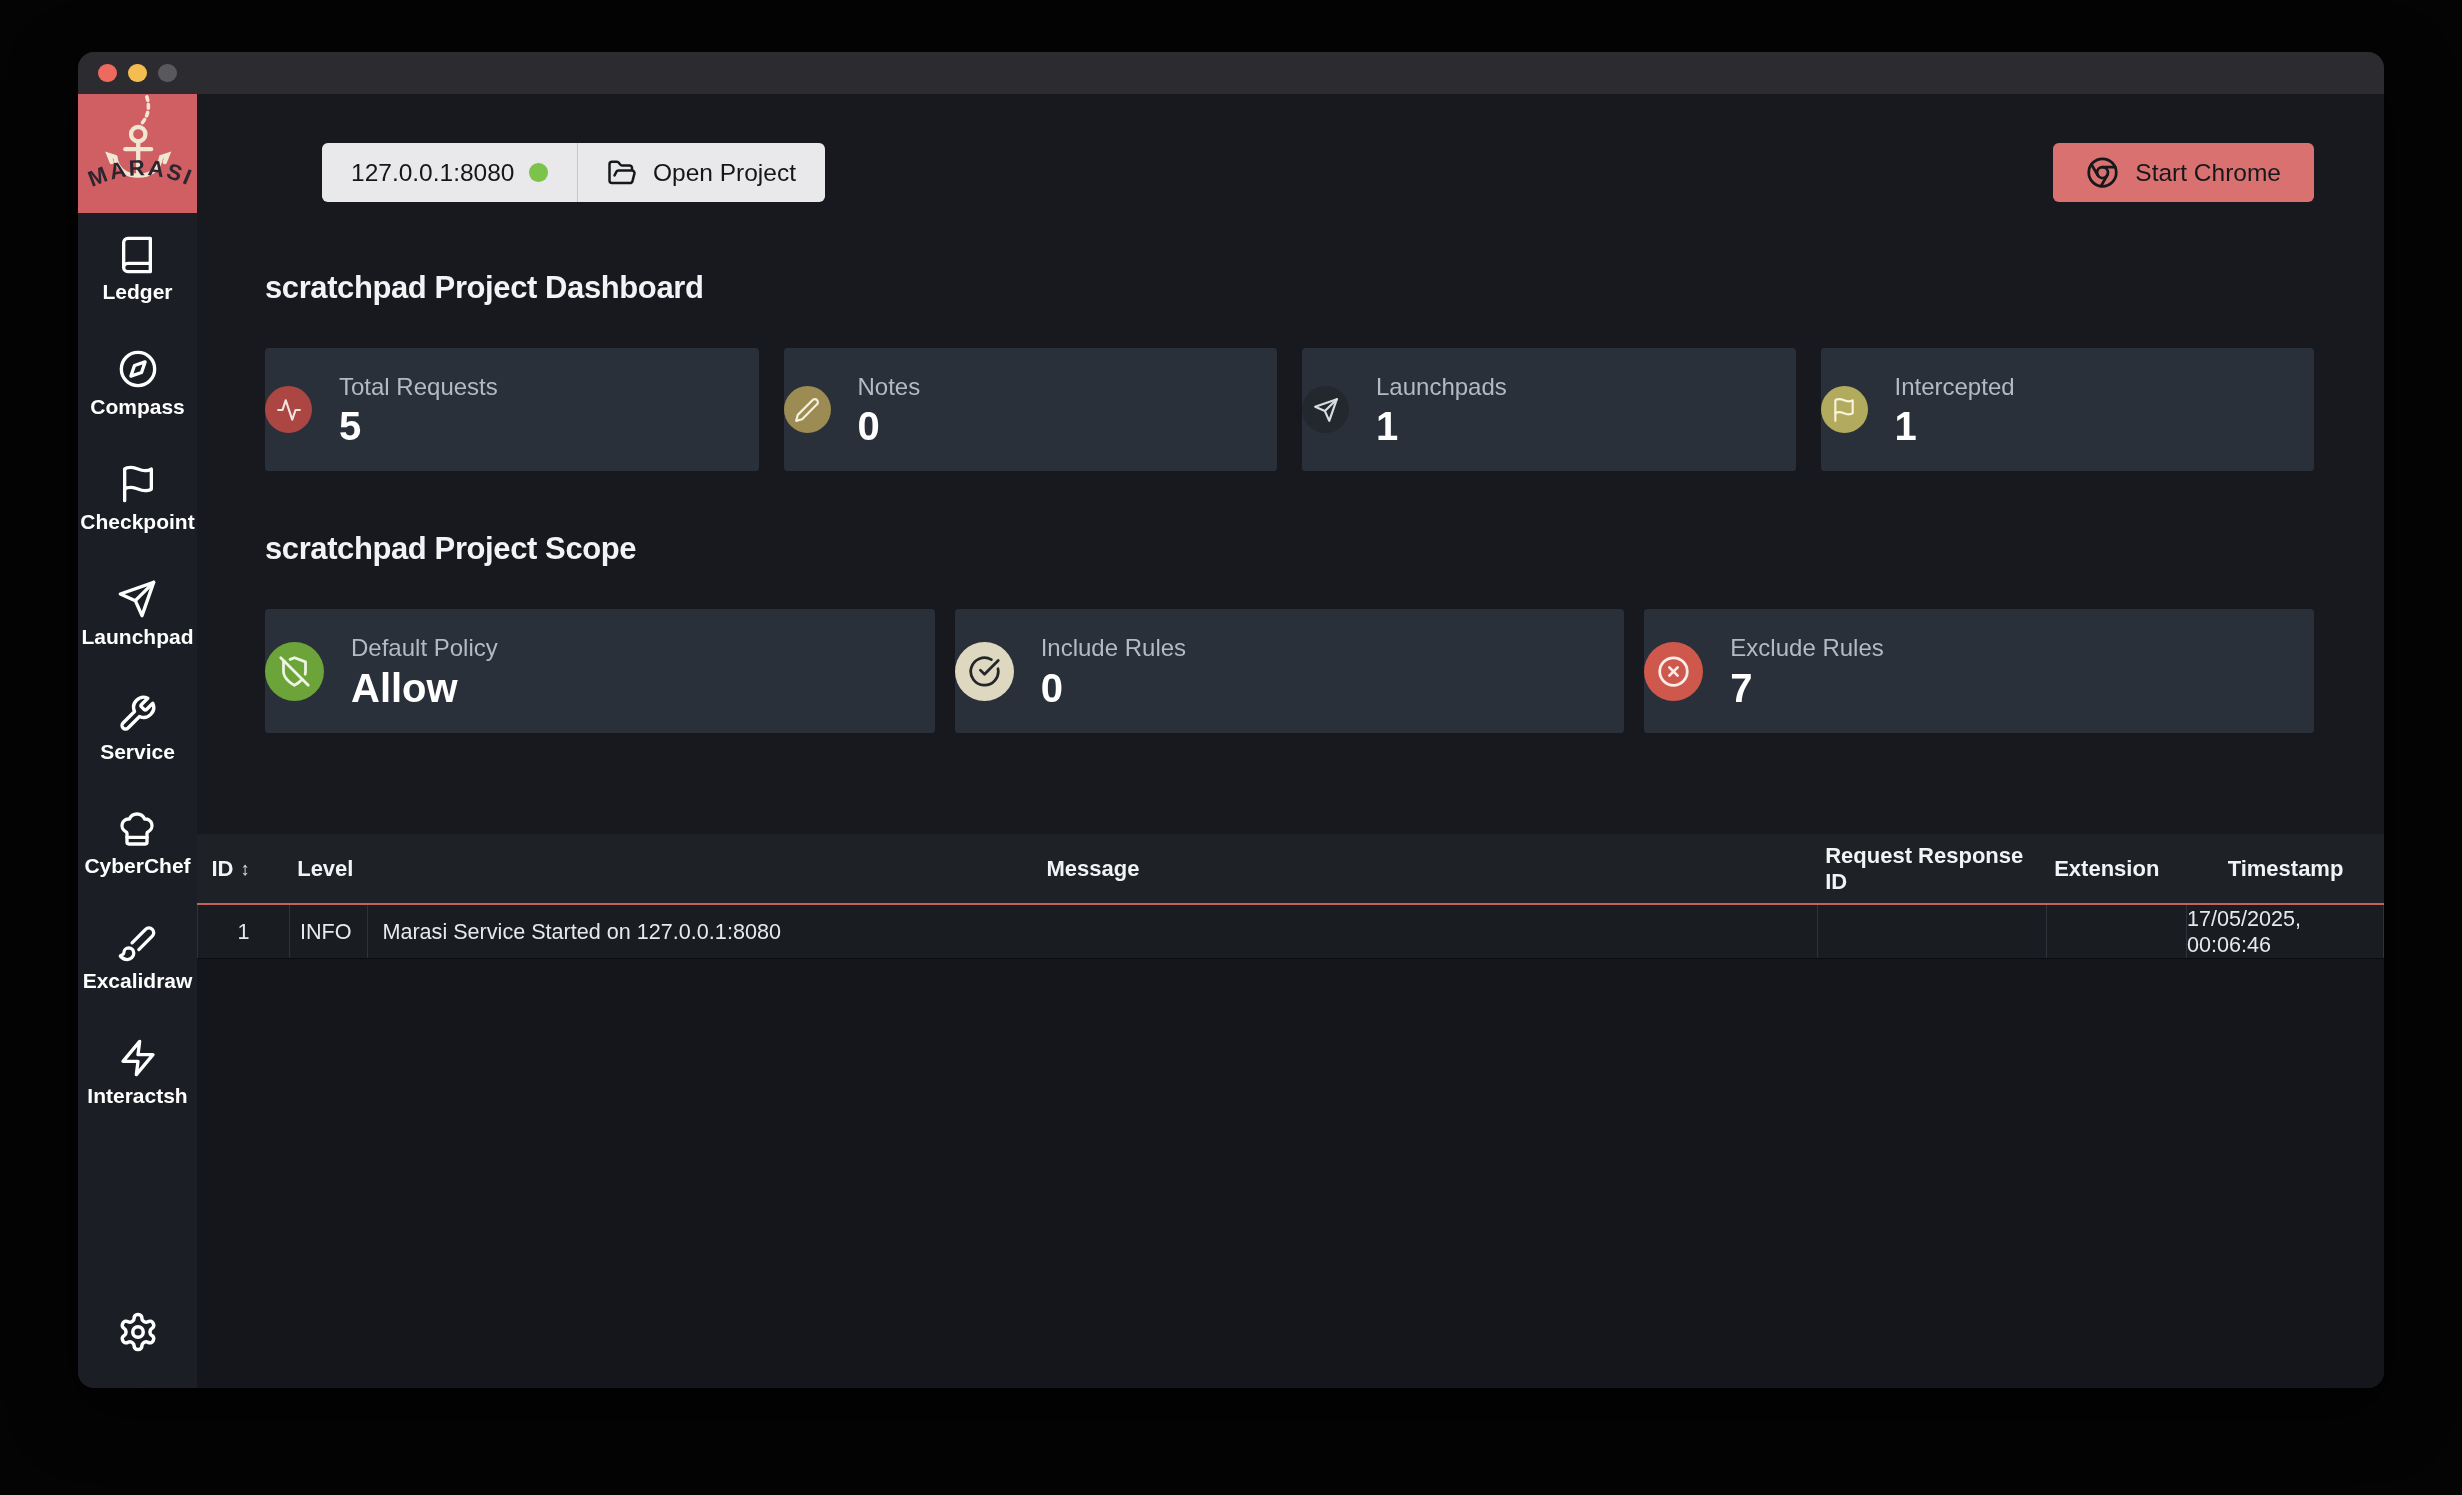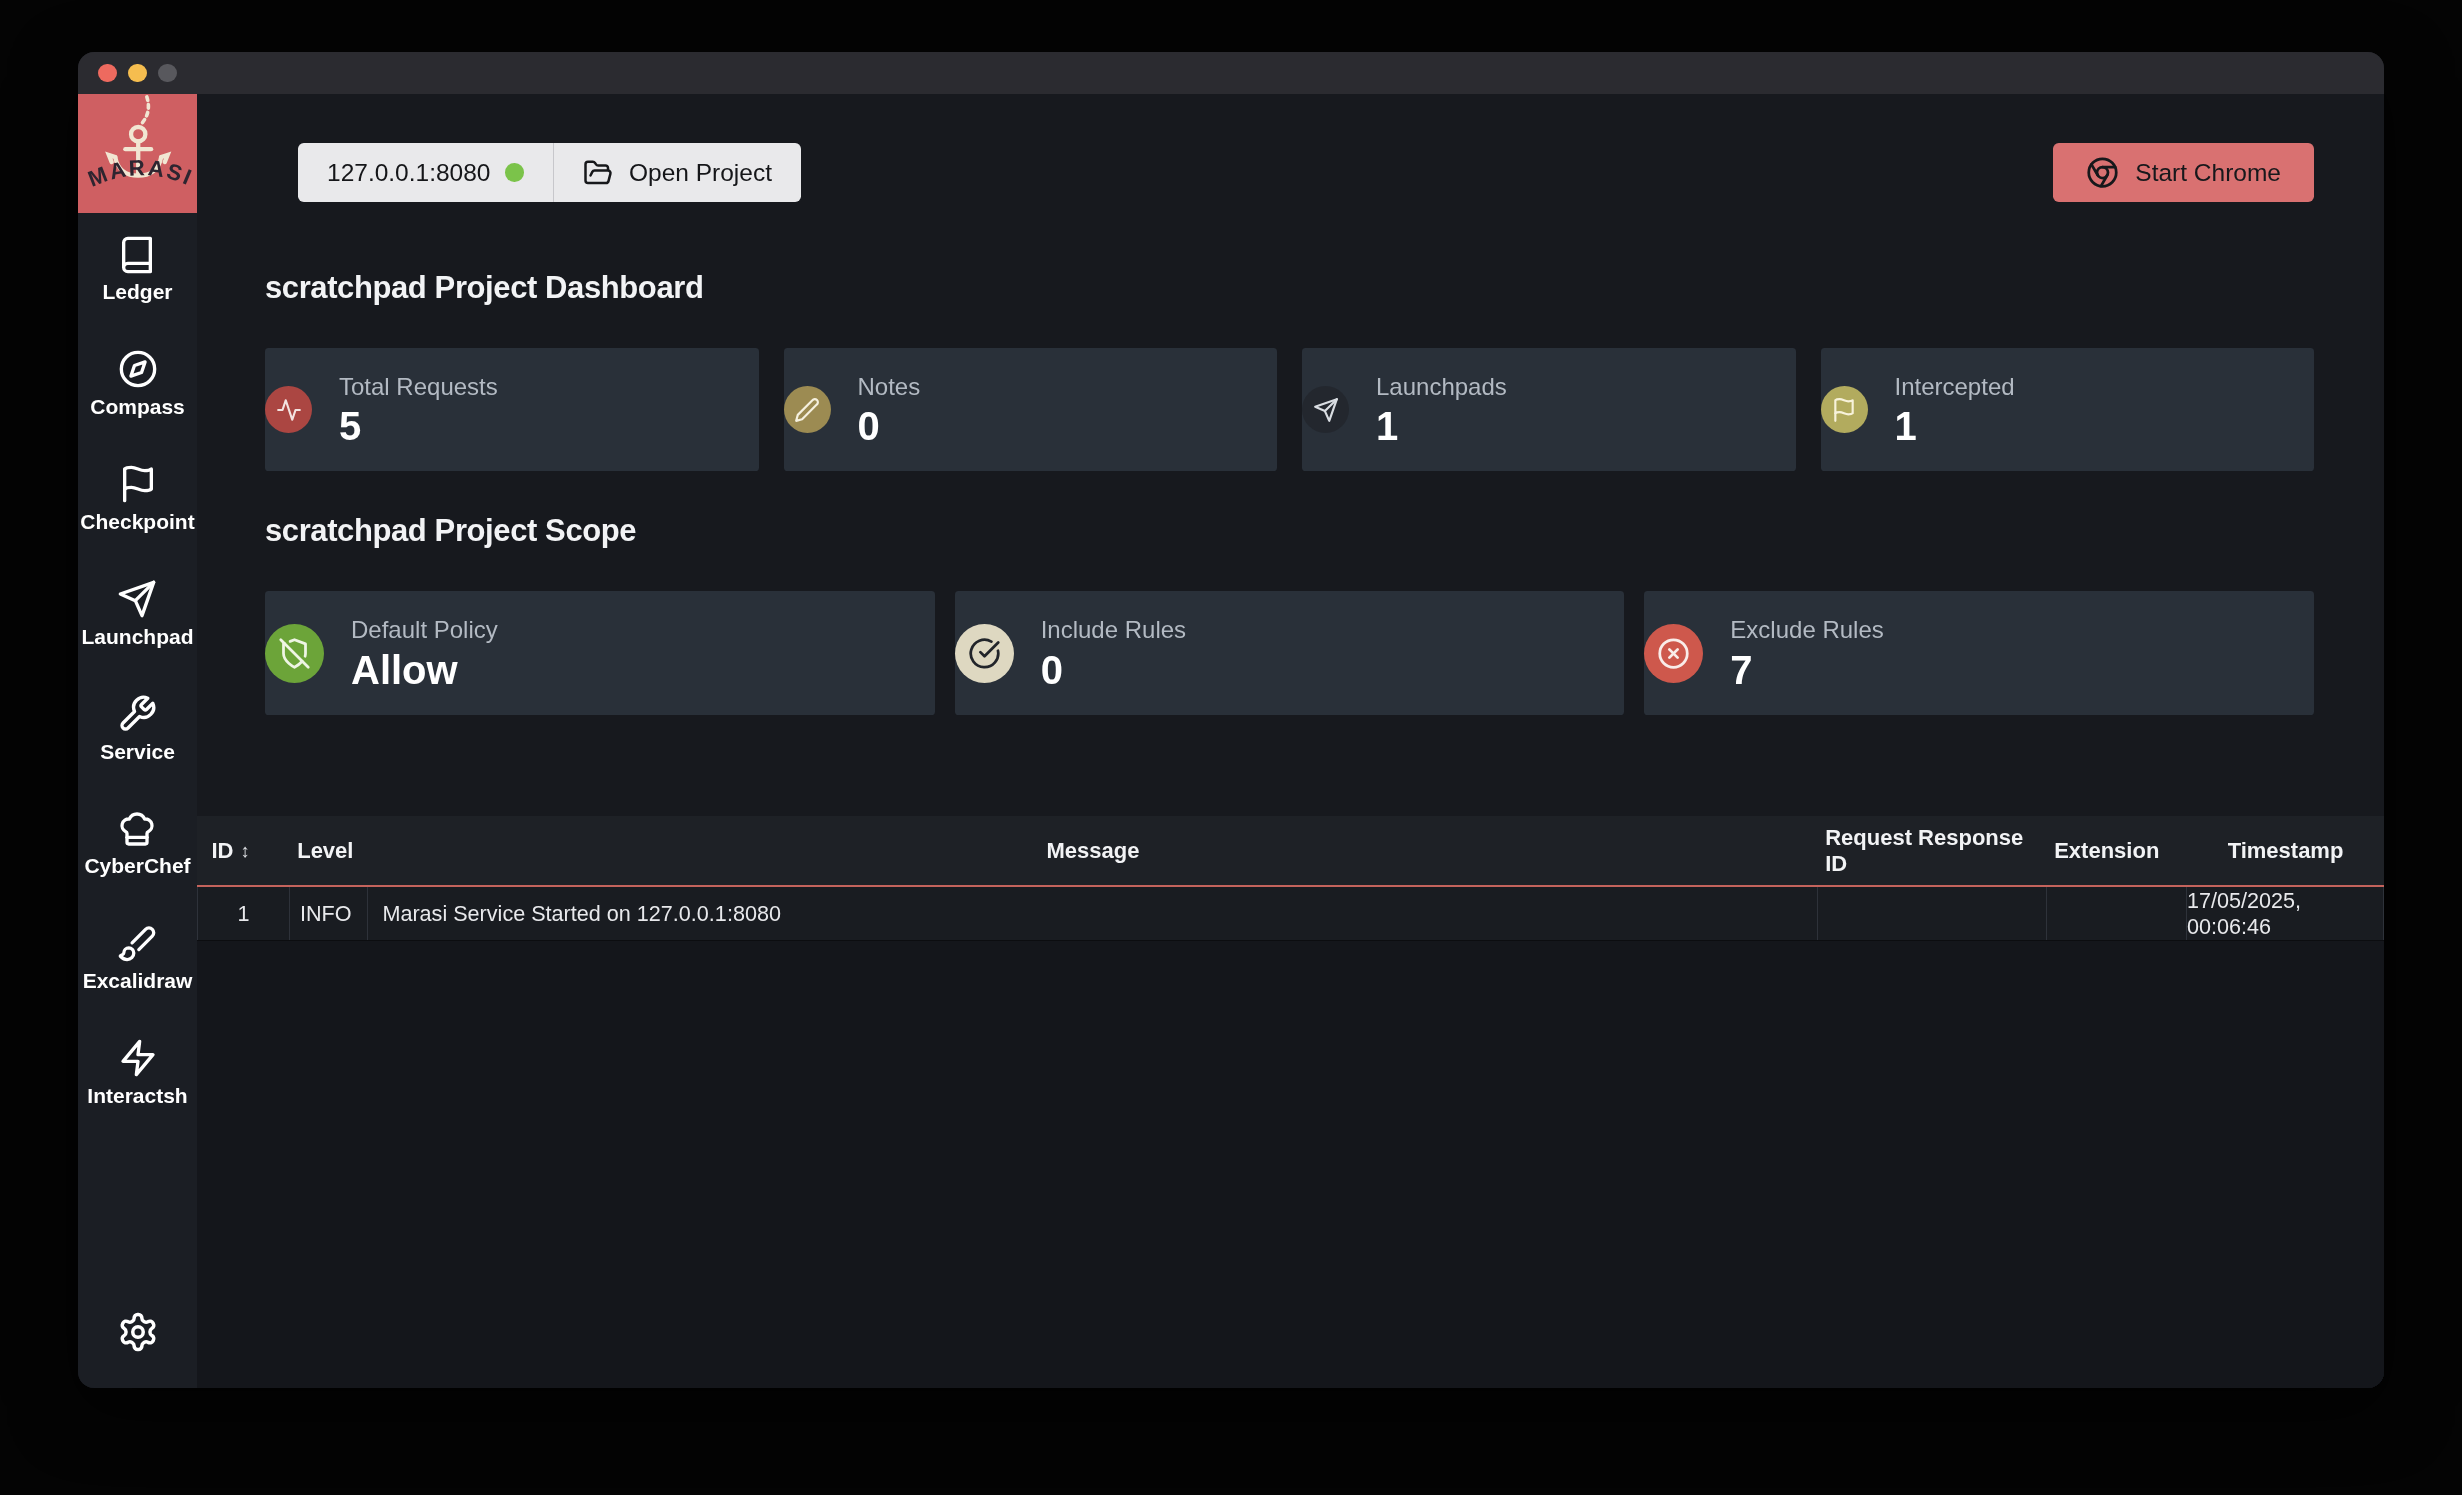--- a/index.html
+++ b/index.html
@@ -26,32 +26,32 @@
   .nav{display:flex;flex-direction:column;align-items:center;gap:45px;padding-top:21.6px;}
   .nav-item{display:flex;flex-direction:column;align-items:center;gap:5.8px;color:#fff;cursor:pointer;}
   .nav-item svg{width:40px;height:40px;}
   .nav-label{font-size:21px;font-weight:bold;color:#fff;white-space:nowrap;}
   .gear{margin-top:auto;margin-bottom:33px;color:#fff;cursor:pointer;}
   .gear svg{width:42px;height:42px;}
 
   
   .main{flex:1;display:flex;flex-direction:column;background:#17191e;overflow:hidden;}
   .toolbar{display:flex;justify-content:space-between;align-items:center;
-    margin:49px 70px 0 84px;padding-left:17px;}
+    margin:49px 70px 0 108px;padding-left:17px;}
   .segmented{display:flex;height:59px;background:#e9e9eb;border-radius:5.8px;overflow:hidden;align-items:stretch;}
   .seg{display:flex;align-items:center;font-size:24.5px;color:#151619;padding:0 29px;cursor:pointer;}
   .seg-divider{width:1.4px;background:#c7c7cb;}
   .dot{width:18.7px;height:18.7px;border-radius:50%;background:#7bc34a;margin-left:14.4px;}
   .seg svg{width:30px;height:30px;margin-right:16px;}
   .btn-chrome{display:flex;align-items:center;height:59px;padding:0 33px;border-radius:5.8px;
     background:#d97171;color:#17181b;font-size:24.5px;cursor:pointer;}
   .btn-chrome svg{width:33px;height:33px;margin-right:16px;}
 
   .section-title{margin:68px 0 0 68px;font-size:31px;font-weight:bold;color:#f2f3f5;letter-spacing:-0.4px;}
-  .section-title.scope{margin-top:42px;}
+  .section-title.scope{margin-top:60px;}
 
   .cards{display:flex;gap:25px;margin:42px 70px 0 68px;}
   .card{background:#293039;border-radius:3.6px;display:flex;align-items:center;
     gap:27px;flex:1;}
   .cards.row1 .card{height:123px;}
   .cards.row2{gap:20px;}
   .cards.row2 .card{height:124px;}
   .icon-circle{border-radius:50%;display:flex;align-items:center;justify-content:center;flex-shrink:0;}
   .row1 .icon-circle{width:47px;height:47px;}
   .row2 .icon-circle{width:59px;height:59px;}

